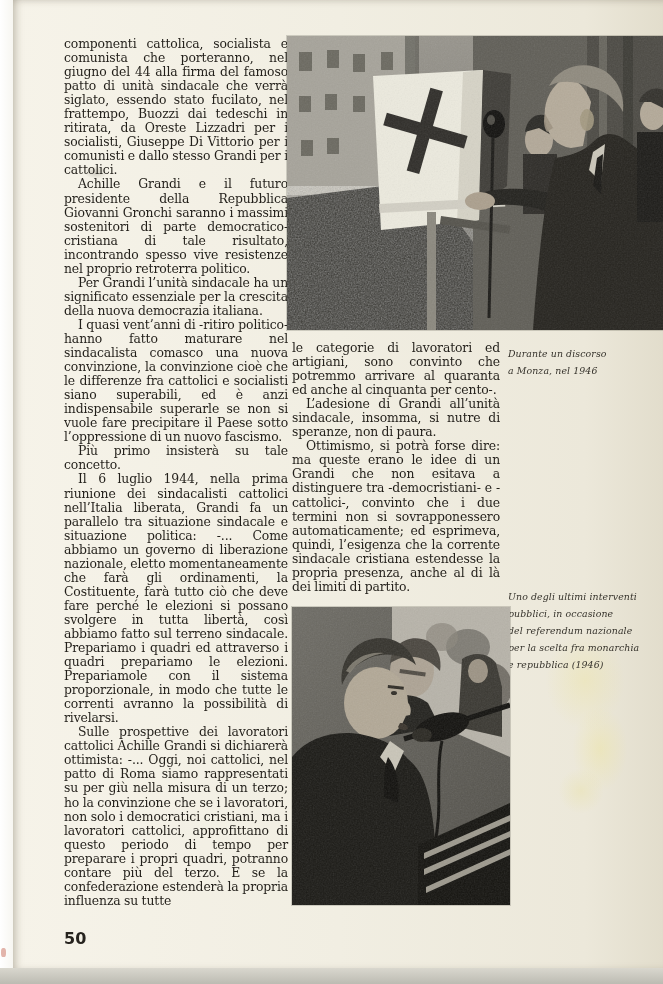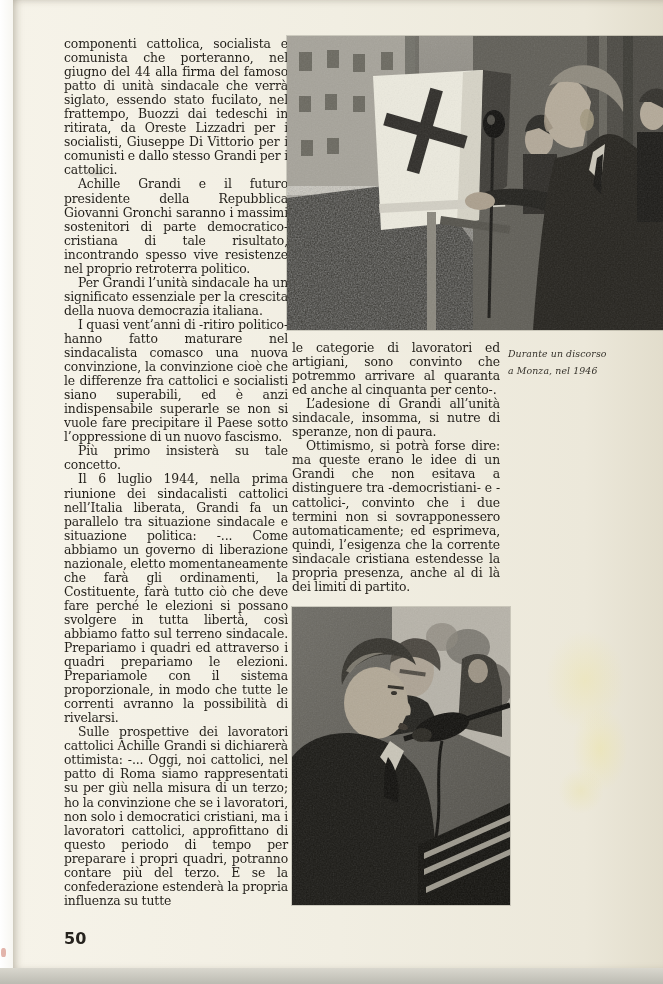--- a/index.html
+++ b/index.html
@@ -156,20 +156,25 @@
         <path d="M352,66 C356,54 368,50 376,54 L376,72 L364,66 Z" fill="#33312c"></path>
         <rect x="350" y="96" width="26" height="90" fill="#1d1c19"></rect>
       </g>
       <rect width="376" height="294" filter="url(#tgrain)" opacity="0.13"></rect>
     </svg>
   </div>
 
   <div class="caption caption-top">Durante un discorso
 a Monza, nel 1946</div>
 
+  <div class="caption caption-bottom">Uno degli ultimi interventi
+pubblici, in occasione
+del referendum nazionale
+per la scelta fra monarchia
+e repubblica (1946)</div>
 
   <div class="photo photo-bottom" role="img" aria-label="Foto in bianco e nero: profilo di Achille Grandi che parla a microfoni su un podio, altre persone alle spalle">
     <svg viewBox="0 0 218 298" preserveAspectRatio="none">
       <defs>
         <linearGradient id="bbg" x1="0" y1="0" x2="1" y2="1">
           <stop offset="0" stop-color="#6e6c65"></stop>
             <stop offset="1" stop-color="#504e48"></stop>
         </linearGradient>
         <filter id="bgrain" x="0" y="0" width="100%" height="100%">
           <feTurbulence type="fractalNoise" baseFrequency="0.7" numOctaves="2" stitchTiles="stitch"></feTurbulence>

